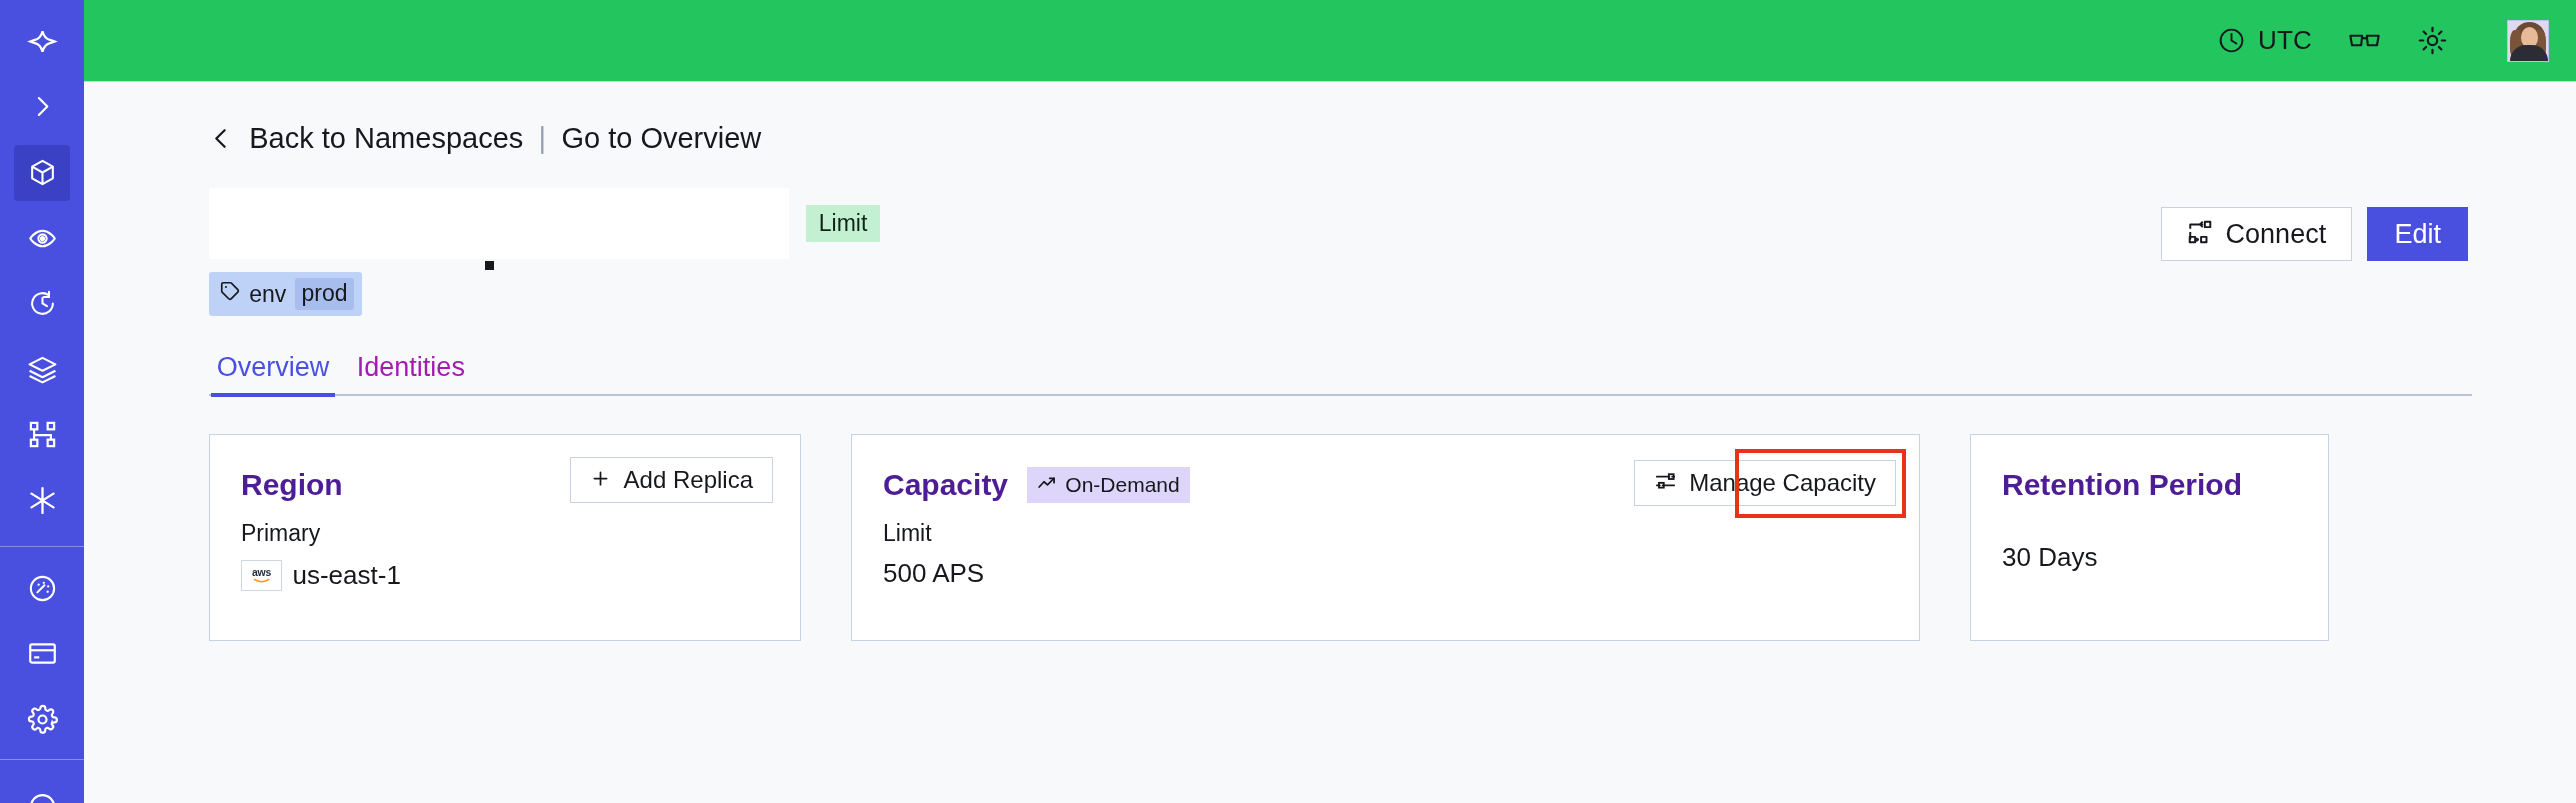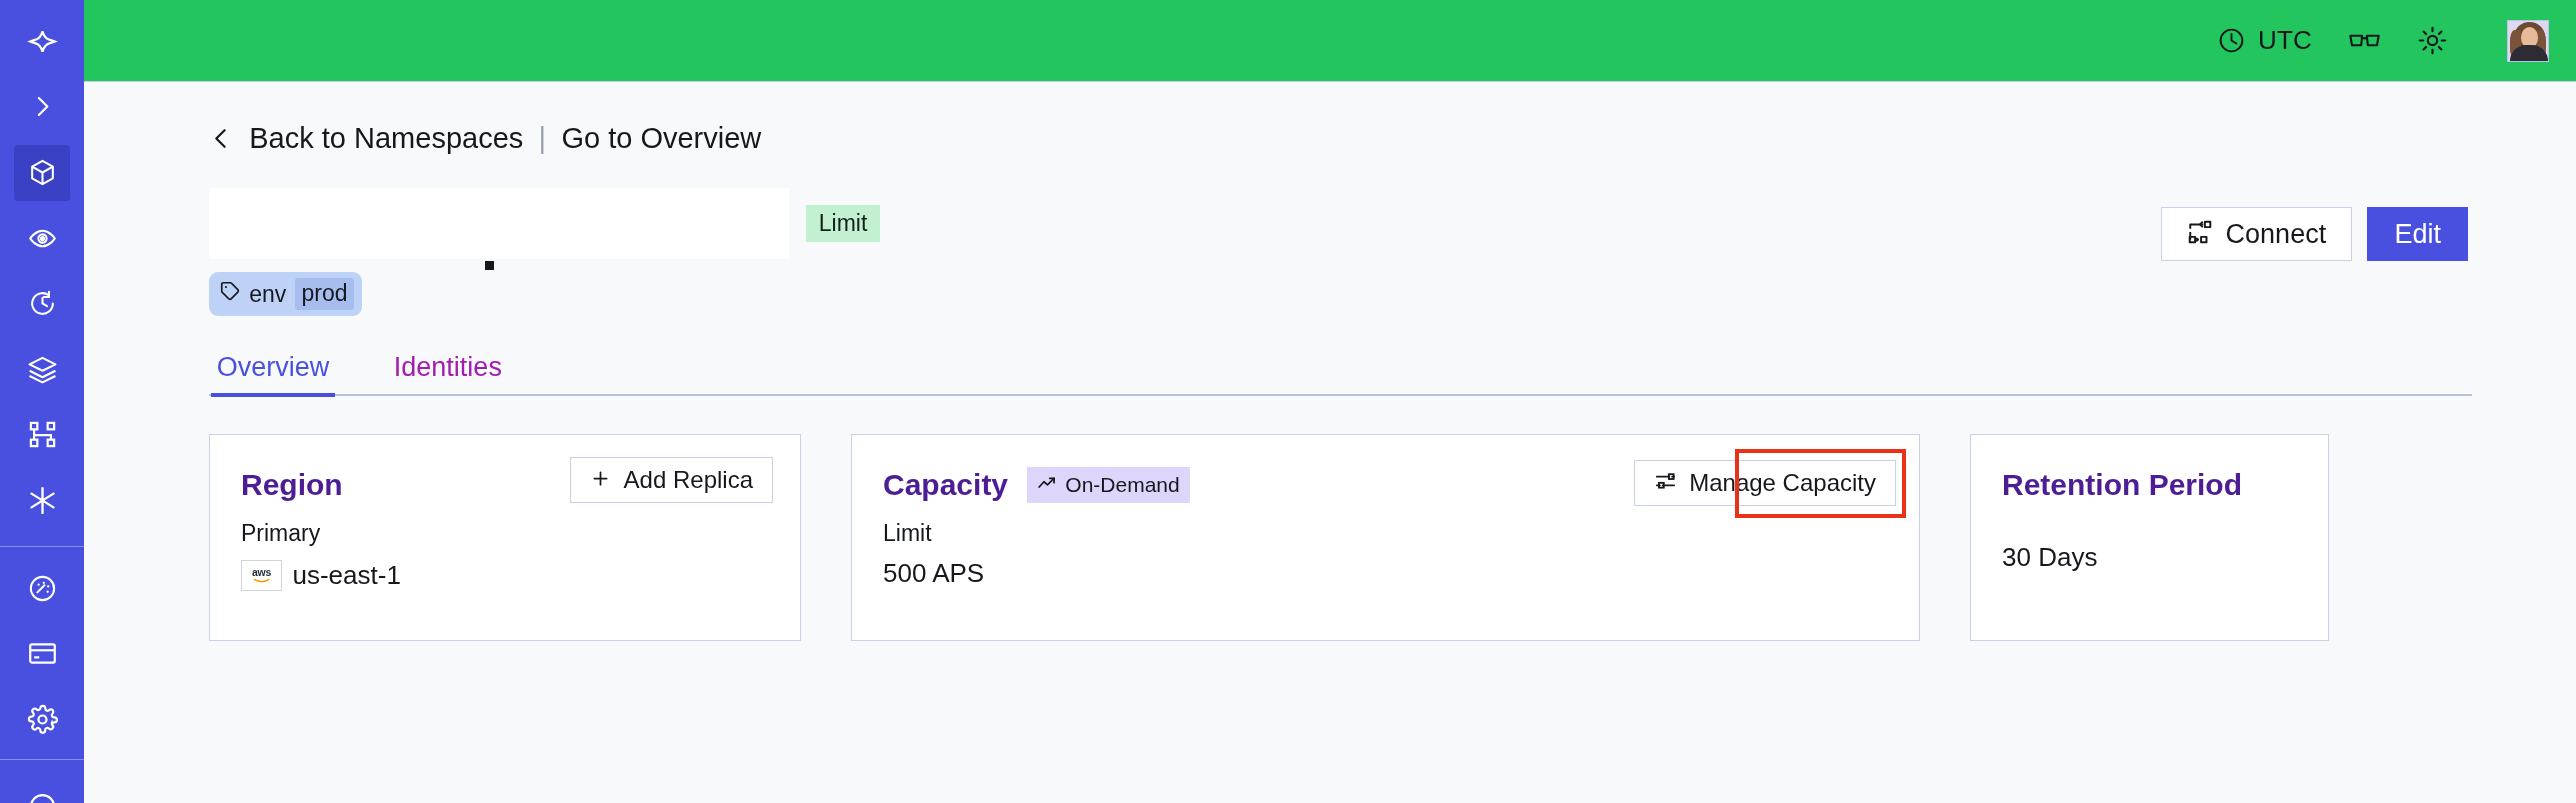--- a/index.html
+++ b/index.html
@@ -97,21 +97,21 @@
     width: 8.6px; height: 8.6px; background: #16181d;
   }
   .badge-active {
     margin-left: 17.3px; background: #c3f0d0; color: #14231a;
     font-size: 23px; padding: 6.7px 12.5px 7.7px 12.5px; line-height: 1;
     flex: none;
   }
 
   .tag-chip {
     margin-top: 13.4px; display: inline-flex; align-items: center; gap: 8.6px;
-    background: #bed2f7; border-radius: 9px; padding: 5.8px 7.7px 5.8px 9.6px;
+    background: #bed2f7; border-radius: 3px; padding: 5.8px 7.7px 5.8px 9.6px;
     font-size: 23px; color: #16181d; width: fit-content;
   }
   .tag-chip .tag-val {
     background: #a6bdee; border-radius: 2.9px; padding: 1.9px 6.7px 2.9px 6.7px;
   }
 
   .actions { position: absolute; right: 108px; top: 125px; display: flex; gap: 15.3px; }
   .btn {
     display: inline-flex; align-items: center; justify-content: center; gap: 13px;
     font-size: 27px; line-height: 1; cursor: pointer; white-space: nowrap;
@@ -119,21 +119,21 @@
   .btn-connect {
     background: #ffffff; border: 1.9px solid #c9d2e4; color: #16181d;
     height: 54px; padding: 0 25px;
   }
   .btn-edit {
     background: #4950e0; color: #ffffff; border: none;
     height: 54px; padding: 0 27px; font-size: 27px;
   }
 
   .tabs {
-    margin-top: 38px; display: flex; align-items: flex-end; gap: 53px;
+    margin-top: 38px; display: flex; align-items: flex-end; gap: 16px;
     border-bottom: 2.9px solid #b9c3d6; width: 2263px; padding-left: 1.9px;
   }
   .tab {
     font-size: 27px; padding: 0 5.8px 13.4px 5.8px; color: #a21caf; cursor: pointer;
     position: relative; line-height: 1;
   }
   .tab.active { color: #4950e0; }
   .tab.active::after {
     content: ""; position: absolute; left: 0; right: 0; bottom: -2.9px;
     height: 3.8px; background: #4950e0;

